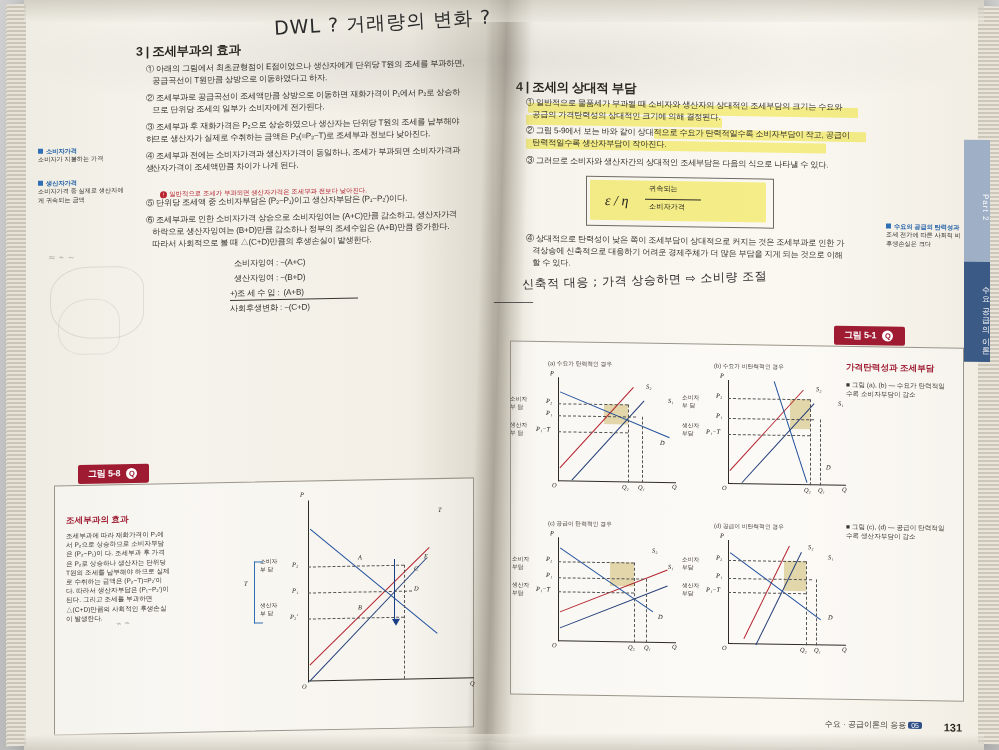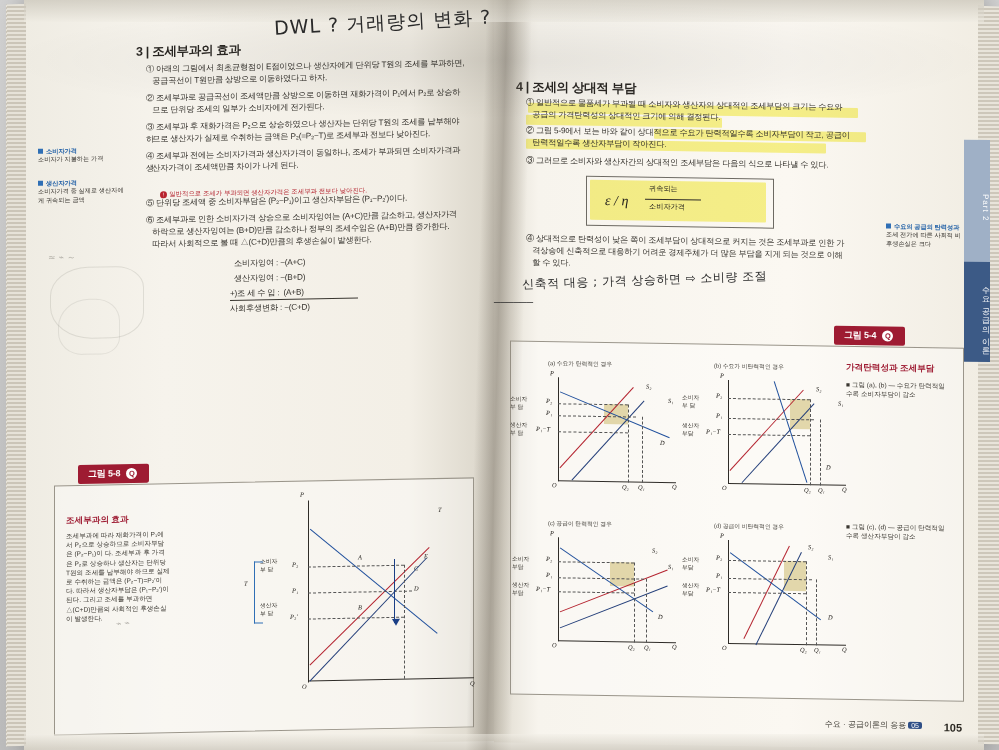--- a/index.html
+++ b/index.html
@@ -221,21 +221,21 @@
       <div class="t body-r" style="left:32px;top:240px;width:350px;white-space:pre-wrap;">④ 상대적으로 탄력성이 낮은 쪽이 조세부담이 상대적으로 커지는 것은 조세부과로 인한 가</div>
       <div class="t body-r" style="left:32px;top:252px;width:350px;white-space:pre-wrap;">   격상승에 신축적으로 대응하기 어려운 경제주체가 더 많은 부담을 지게 되는 것으로 이해</div>
       <div class="t body-r" style="left:32px;top:264px;width:350px;white-space:pre-wrap;">   할 수 있다.</div>
 
       <div class="mkey" style="left:392px;top:224px;width:82px;">
         <span class="bullet-sq"></span><b>수요의 공급의 탄력성과</b><br>
         <span>조세 전가에 따른 사회적 비 후생손실은 크다</span>
       </div>
 
       <div class="figtab" style="left:340px;top:328px;">
-        <span>그림 5-4</span><span class="circ">Q</span>
+        <span>그림 5-1</span><span class="circ">Q</span>
       </div>
       <div class="figbox" style="left:16px;top:348px;width:452px;height:352px;"></div>
 
       <div class="t cap-title" style="left:352px;top:364px;">가격탄력성과 조세부담</div>
       <div class="t cap-body" style="left:352px;top:382px;width:100px;white-space:pre-wrap;">■ 그림 (a), (b) — 수요가 탄력적일수록 소비자부담이 감소</div>
       <div class="t cap-body" style="left:352px;top:524px;width:100px;white-space:pre-wrap;">■ 그림 (c), (d) — 공급이 탄력적일수록 생산자부담이 감소</div>
 
       <div style="position:absolute;left:40px;top:370px;width:160px;height:150px;">
         <div class="t tiny6" style="left:14px;top:-4px;">(a) 수요가 탄력적인 경우</div>
         <div class="axis" style="left:24px;top:14px;width:1.2px;height:104px;"></div>
@@ -352,21 +352,21 @@
         <div class="lab lab-i" style="left:110px;top:119px;">Q₁</div>
         <div class="tiny6" style="position:absolute;left:-22px;top:30px;white-space:pre;">소비자
 부담</div>
         <div class="tiny6" style="position:absolute;left:-22px;top:56px;white-space:pre;">생산자
 부담</div>
       </div>
 
       <div class="footer-bar" style="right:60px;bottom:18px;">
         <span>수요 · 공급이론의 응용</span><span class="chip">05</span>
       </div>
-      <div class="footer-num" style="right:22px;bottom:16px;">105</div>
+      <div class="footer-num" style="right:22px;bottom:16px;">131</div>
     </div>
 
     <div class="gutter"></div>
     <div class="edge-top"></div>
     <div class="edge-bottom"></div>
 
     <div class="hw" style="left:250px;top:10px;font-size:19px;transform:rotate(-3deg);letter-spacing:1px;">DWL ? 거래량의 변화 ?</div>
     <div class="hw" style="left:498px;top:272px;font-size:12px;transform:rotate(-2deg);letter-spacing:.5px;">신축적 대응 ; 가격 상승하면 ⇨ 소비량 조절</div>
     <div class="hw" style="left:470px;top:288px;font-size:13px;color:#2b2b2b;opacity:.85;">______</div>
   </div>

